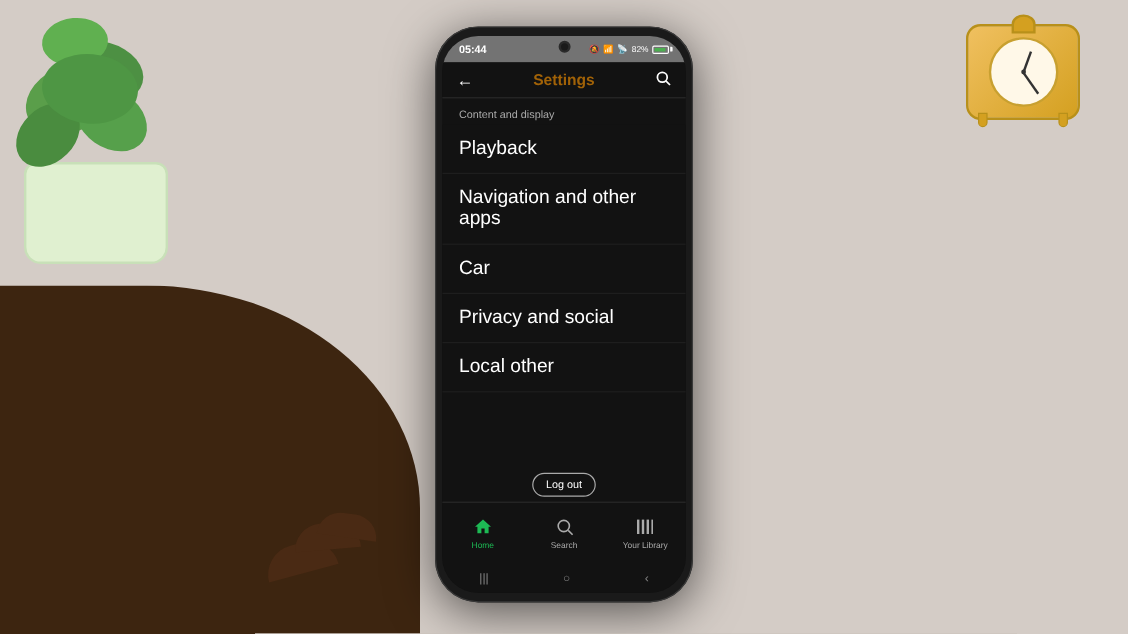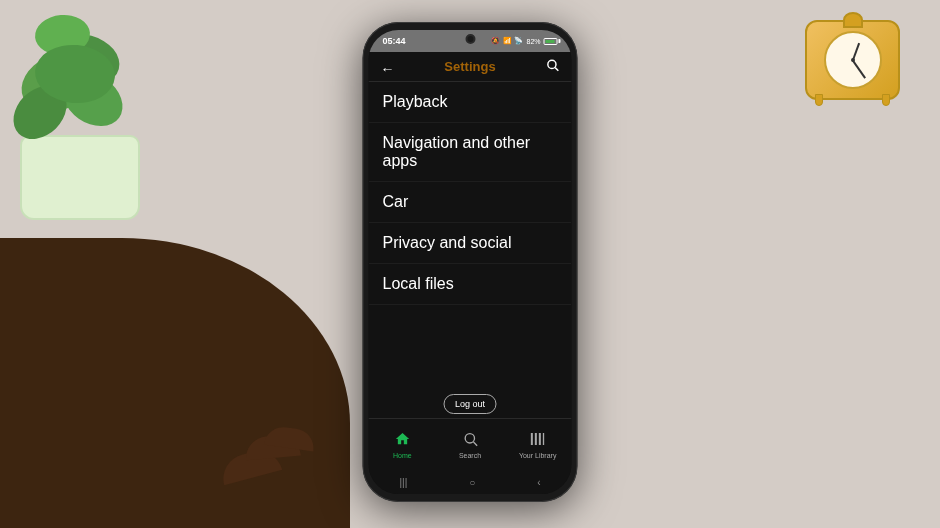--- a/index.html
+++ b/index.html
@@ -286,36 +286,37 @@
       <span class="back-btn">←</span>
       <span class="header-title">Settings</span>
       <span class="search-btn">
         <svg width="14" height="14" viewBox="0 0 24 24" fill="none" stroke="white" stroke-width="2.5">
           <circle cx="11" cy="11" r="7"></circle>
           <line x1="16.5" y1="16.5" x2="22" y2="22"></line>
         </svg>
       </span>
     </div>
 
+    <div class="section-label">Content and display</div>
 
     <div class="settings-list">
       <div class="settings-item">
         <span class="settings-item-text">Playback</span>
       </div>
       <div class="settings-item">
         <span class="settings-item-text">Navigation and other apps</span>
       </div>
       <div class="settings-item">
         <span class="settings-item-text">Car</span>
       </div>
       <div class="settings-item">
         <span class="settings-item-text">Privacy and social</span>
       </div>
       <div class="settings-item">
-        <span class="settings-item-text">Local files</span>
+        <span class="settings-item-text">Local other</span>
       </div>
 
     </div>
 
     <div class="logout-area">
       <button class="logout-btn">Log out</button>
     </div>
 
     <div class="bottom-nav">
       <div class="nav-item">

